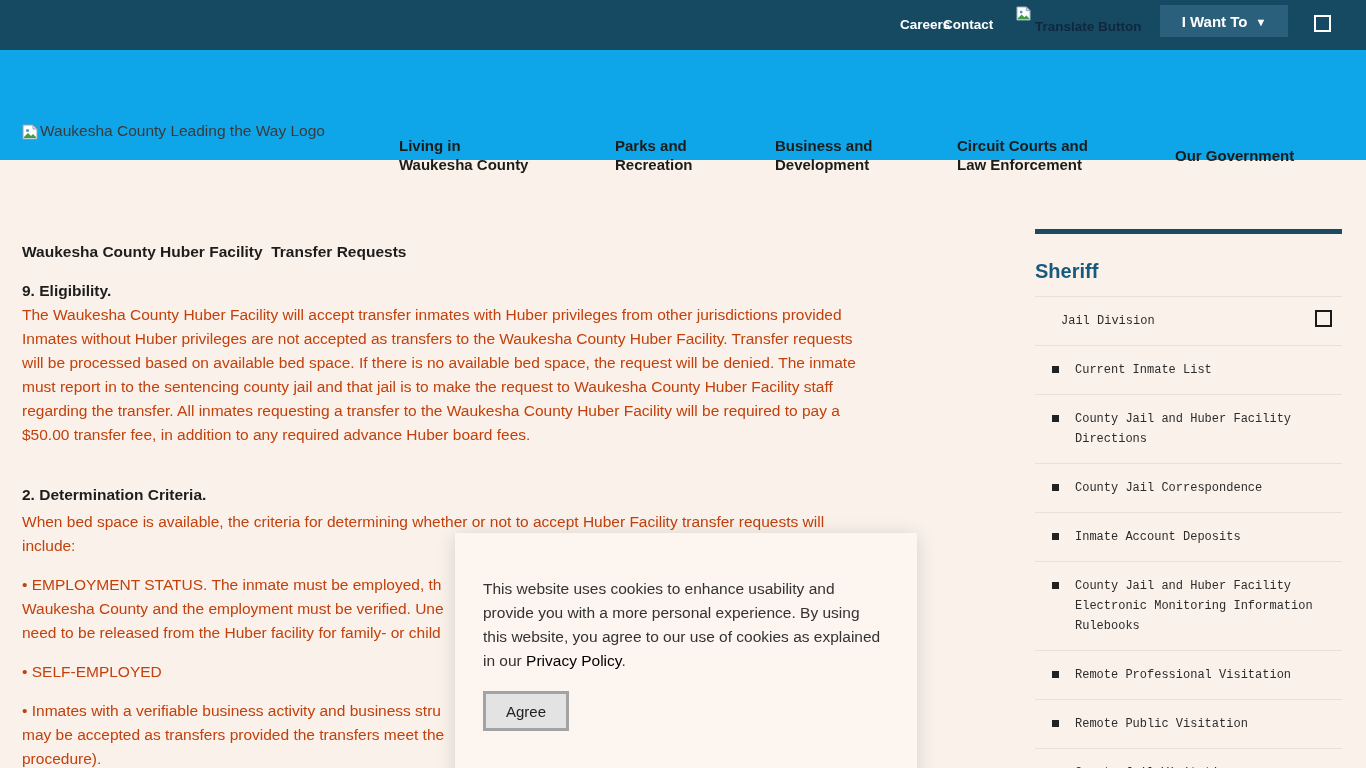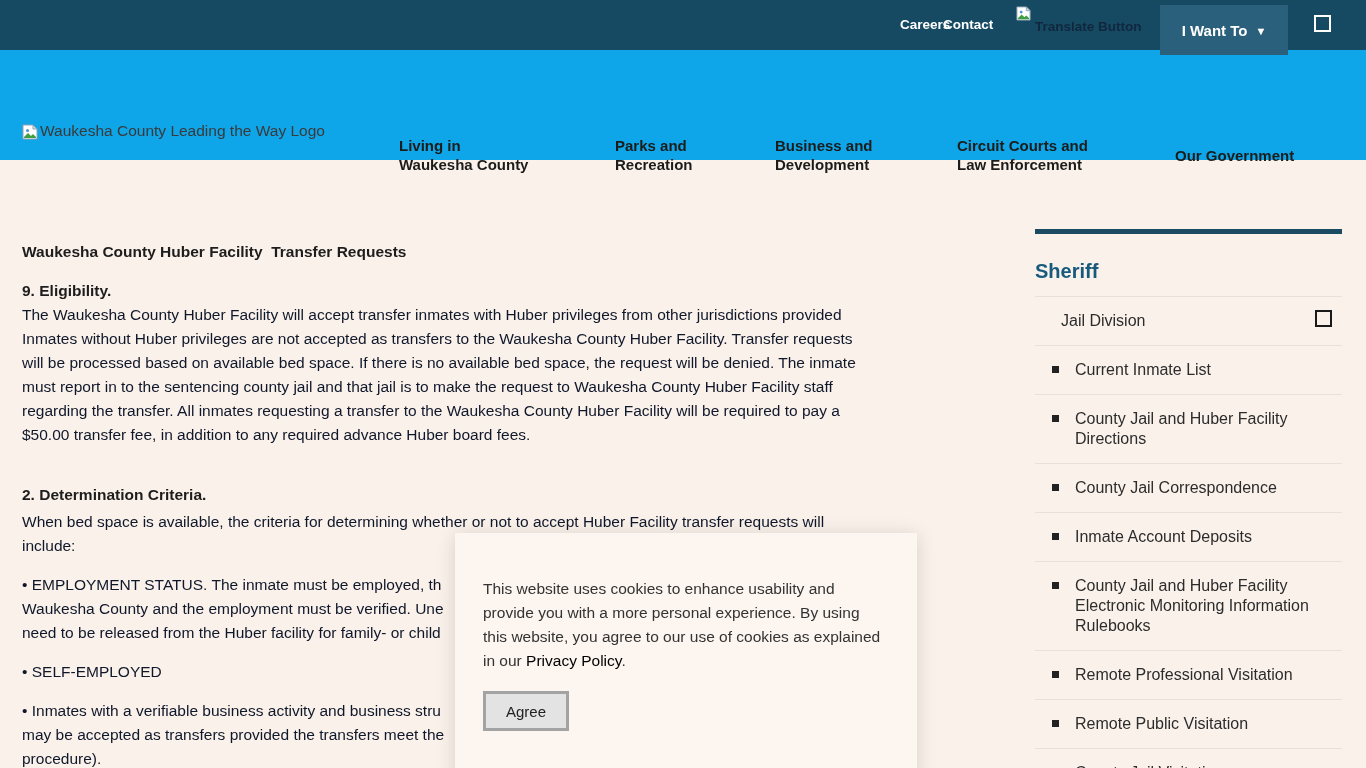--- a/index.html
+++ b/index.html
@@ -7,21 +7,21 @@
   body { font-family:"Liberation Sans", sans-serif; background:#faf1ea; position:relative; }
 
   
   .topbar { position:absolute; top:0; left:0; width:1366px; height:50px; background:#164a63; z-index:30; }
   .topbar-link { position:absolute; top:17px; color:#ffffff; font-weight:bold; font-size:13.5px; text-decoration:none; cursor:pointer; }
   .tb-careers { left:872px;margin-left:28px; }
   .tb-contact { left:943px; }
   .translate { position:absolute; left:1016px; top:4px; width:128px; height:42px; cursor:pointer; }
   .translate .bimg { position:absolute; left:0; top:2px; }
   .translate .alt { position:absolute; left:19px; top:15px; color:#10273d; font-weight:bold; font-size:13.5px; white-space:nowrap; }
-  .iwantto { position:absolute; left:1160px; top:5px; width:128px; height:50px; background:#2b607c; color:#ffffff; font-weight:bold; font-size:15px; border:none; display:flex; align-items:center; justify-content:center; gap:8px; cursor:pointer; font-family:"Liberation Sans", sans-serif; }
+  .iwantto { position:absolute; left:1160px; top:5px; width:128px; height:32px; background:#2b607c; color:#ffffff; font-weight:bold; font-size:15px; border:none; display:flex; align-items:center; justify-content:center; gap:8px; cursor:pointer; font-family:"Liberation Sans", sans-serif; }
   .iwantto .caret { font-size:11px; position:relative; top:1px; }
   .searchbox { position:absolute; left:1314px; top:15px; width:17px; height:17px; border:2px solid #ffffff; background:transparent; cursor:pointer; }
 
   
   .header { position:absolute; top:50px; left:0; width:1366px; height:110px; background:#0ea5e9; z-index:20; }
   .logo { position:absolute; left:22px; top:72px; display:flex; align-items:flex-start; gap:2px; color:#3a3a3a; font-size:15.5px; text-decoration:none; cursor:pointer; }
   .logo .bimg { position:relative; top:2px; }
   .nav-item { position:absolute; font-weight:bold; font-size:15px; line-height:19px; color:#1c1c1a; text-decoration:none; cursor:pointer; white-space:pre-line; }
   .nav-two { top:86px; }
   .nav-one { top:96px; }
@@ -30,35 +30,35 @@
   .nav-2 { left:775px; }
   .nav-3 { left:957px; }
   .nav-4 { left:1175px; }
 
   
   .content { position:absolute; top:160px; left:0; width:1366px; height:608px; background:#faf1ea; }
   .abs { position:absolute; left:22px; }
   .bold-head { font-weight:bold; font-size:15.5px; color:#1d1d1d; }
   .main-title { top:83px; white-space:pre-wrap; }
   .h-elig { top:122px; }
-  .body-block { font-size:15.5px; line-height:24px; color:#0f172a; }
+  .body-block { font-size:15.5px; line-height:24px; color:#c2410c; }
   .body-block span { display:block; white-space:nowrap; }
   .p1 { top:143px; }
   .h-det { top:326px; }
   .p2 { top:350px; }
   .b1 { top:413px; }
   .b2 { top:500px; }
   .b3 { top:539px; }
 
   
   .sidebar { position:absolute; left:1035px; top:229px; width:307px; }
   .sidebar-topbar { width:307px; height:5px; background:#1b4a63; }
   .sheriff { margin-top:25px; color:#175a7d; font-size:20px; font-weight:bold; line-height:24px; }
   .side-list { list-style:none; margin-top:13px; border-top:1px solid #e9e1d8; }
-  .side-list li { position:relative; border-bottom:1px solid #e9e1d8; padding:14px 12px 14px 40px; font-size:16px; line-height:20px; color:#2c2c2c; cursor:pointer; }
+  .side-list li { position:relative; border-bottom:1px solid #e9e1d8; padding:14px 12px 14px 40px; font-size:12px; line-height:20px; color:#2c2c2c; cursor:pointer;font-family:Liberation Mono, monospace; }
   .side-list li.parent { padding-left:26px; padding-right:44px; }
   .sq-bullet { position:absolute; left:17px; top:20px; width:7px; height:7px; background:#222222; }
   .expand-box { position:absolute; right:10px; top:13px; width:17px; height:17px; border:2px solid #1a1a1a; background:transparent; cursor:pointer; }
 
   
   .cookie { position:absolute; left:455px; top:533px; width:462px; height:420px; background:#fdf5ef; box-shadow:0 2px 18px rgba(0,0,0,0.14); z-index:40; }
   .cookie-text { position:absolute; left:28px; top:44px; width:398px; font-size:15.5px; line-height:24px; color:#333333; }
   .privacy-link { color:#000000; font-weight:normal; text-decoration:none; cursor:pointer; }
   .agree-btn { position:absolute; left:28px; top:158px; width:86px; height:40px; background:#e3e3e3; border:3px solid #a3a3a3; font-size:15px; color:#222222; cursor:pointer; font-family:"Liberation Sans", sans-serif; }
 

